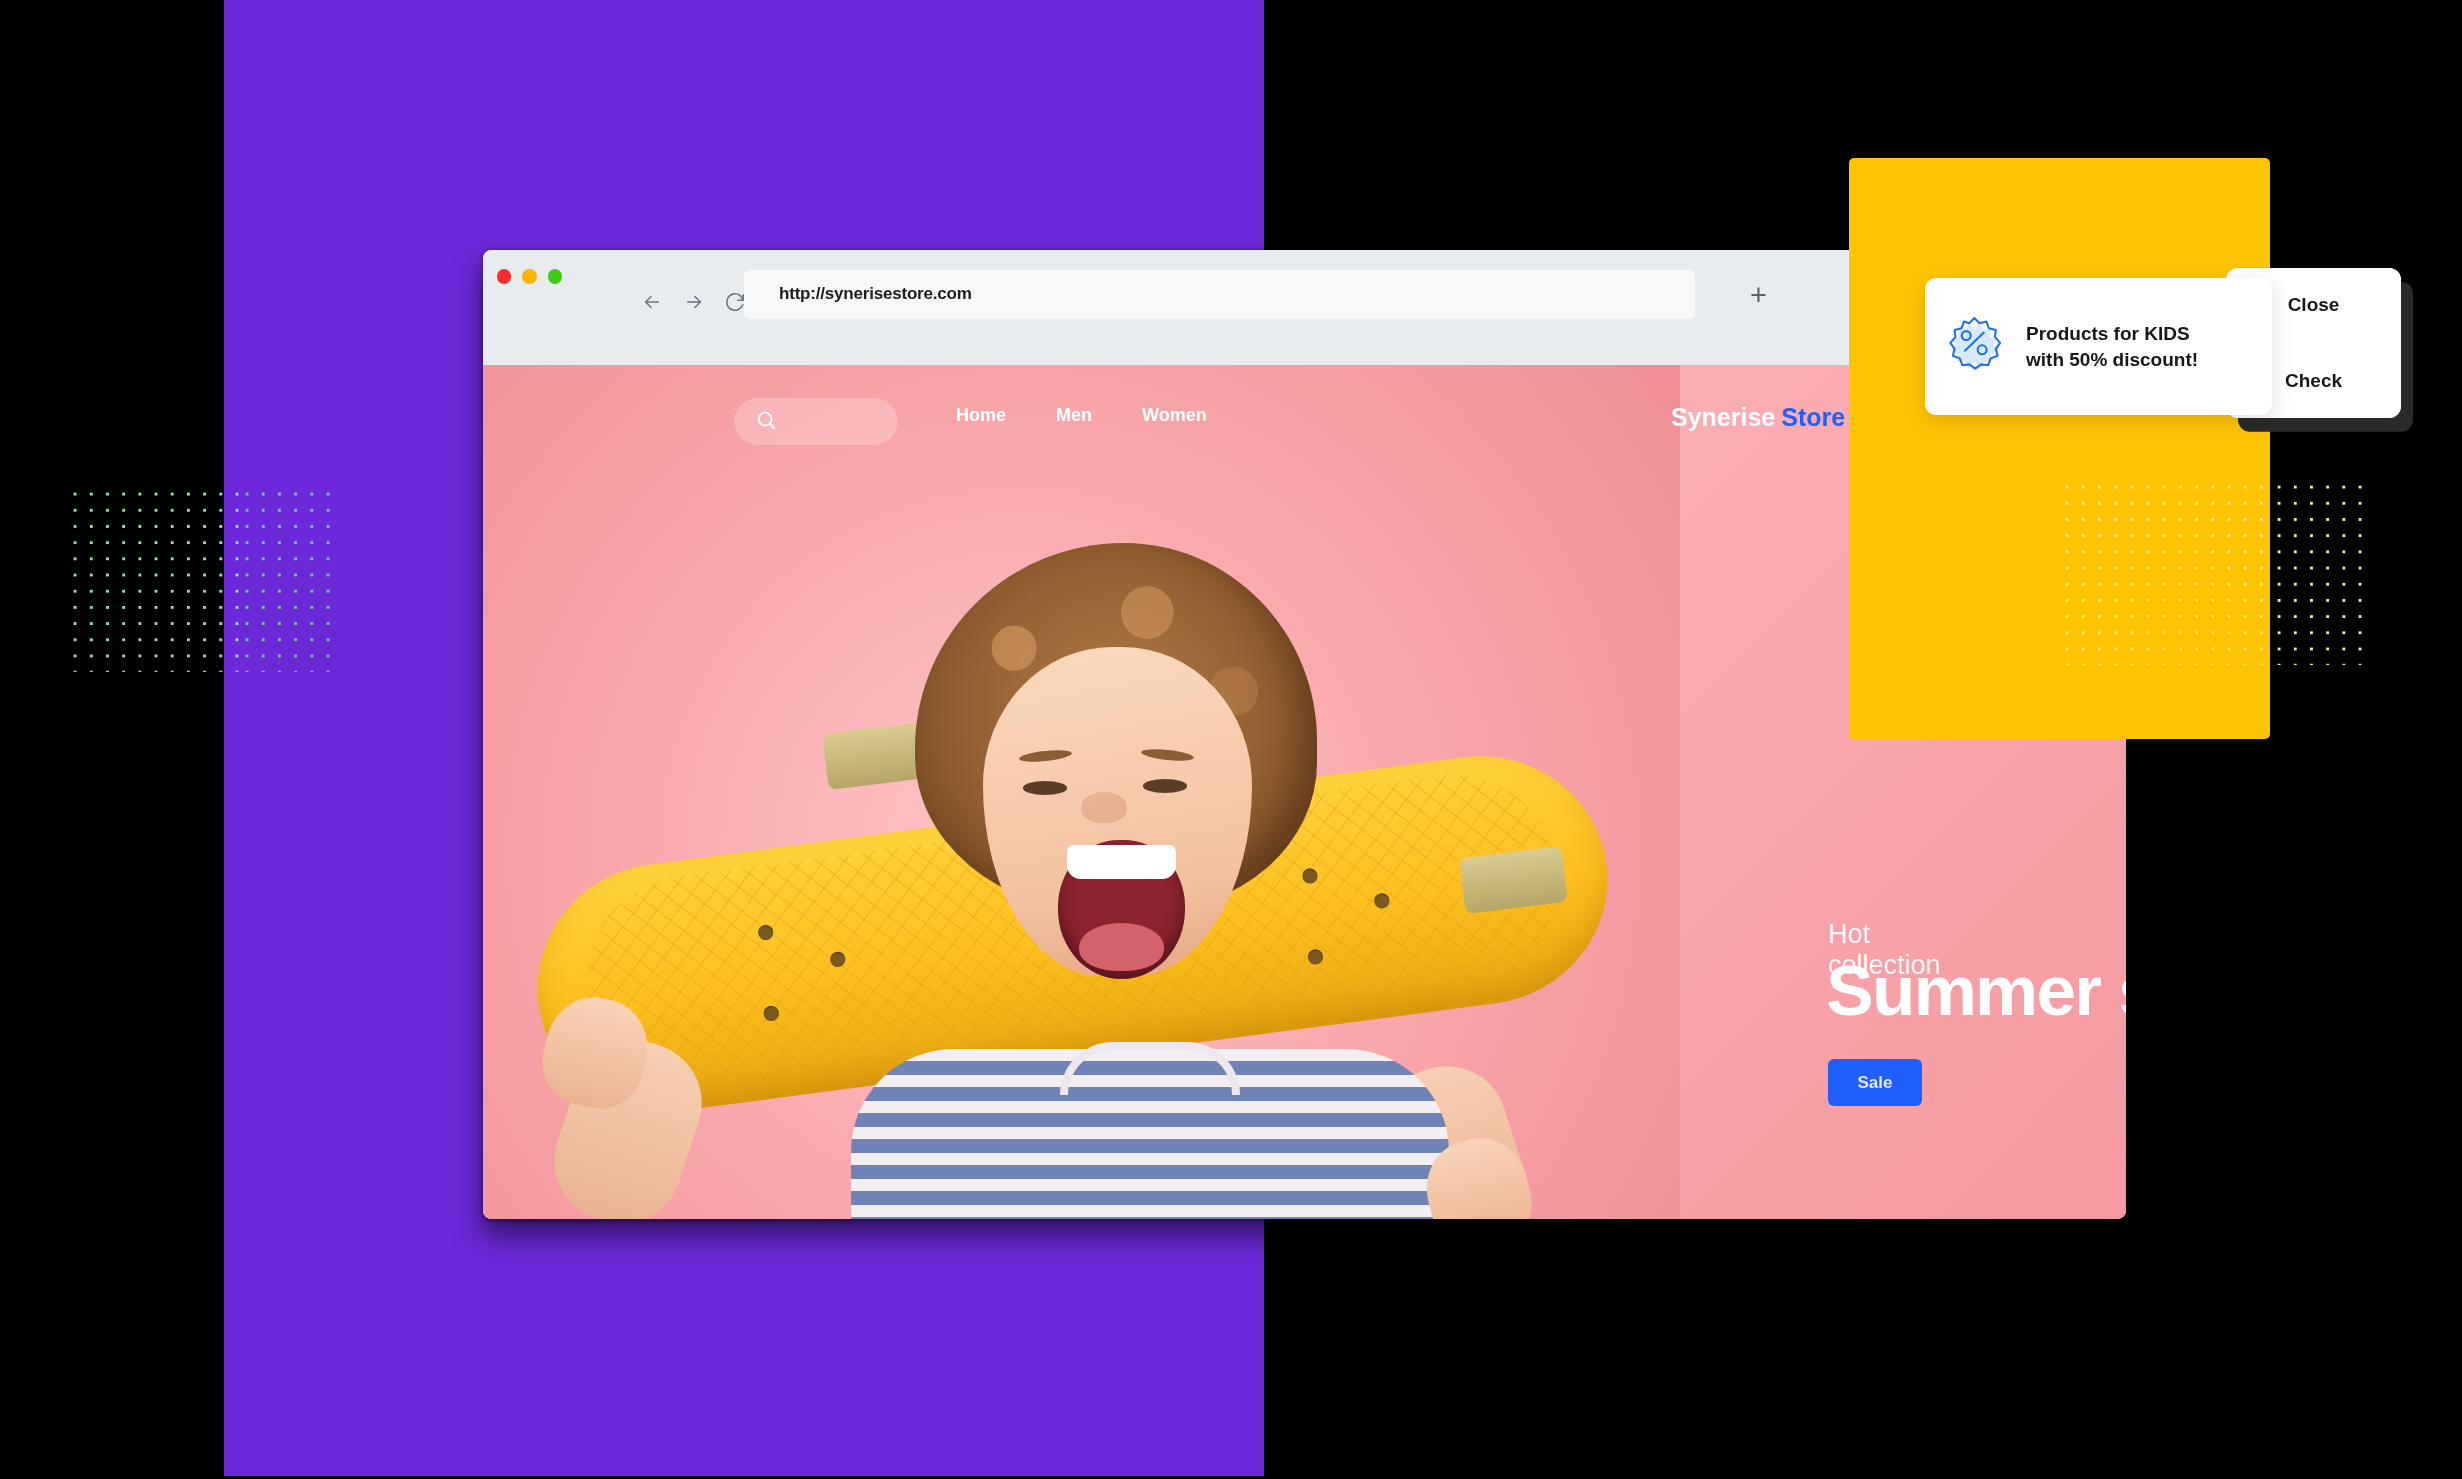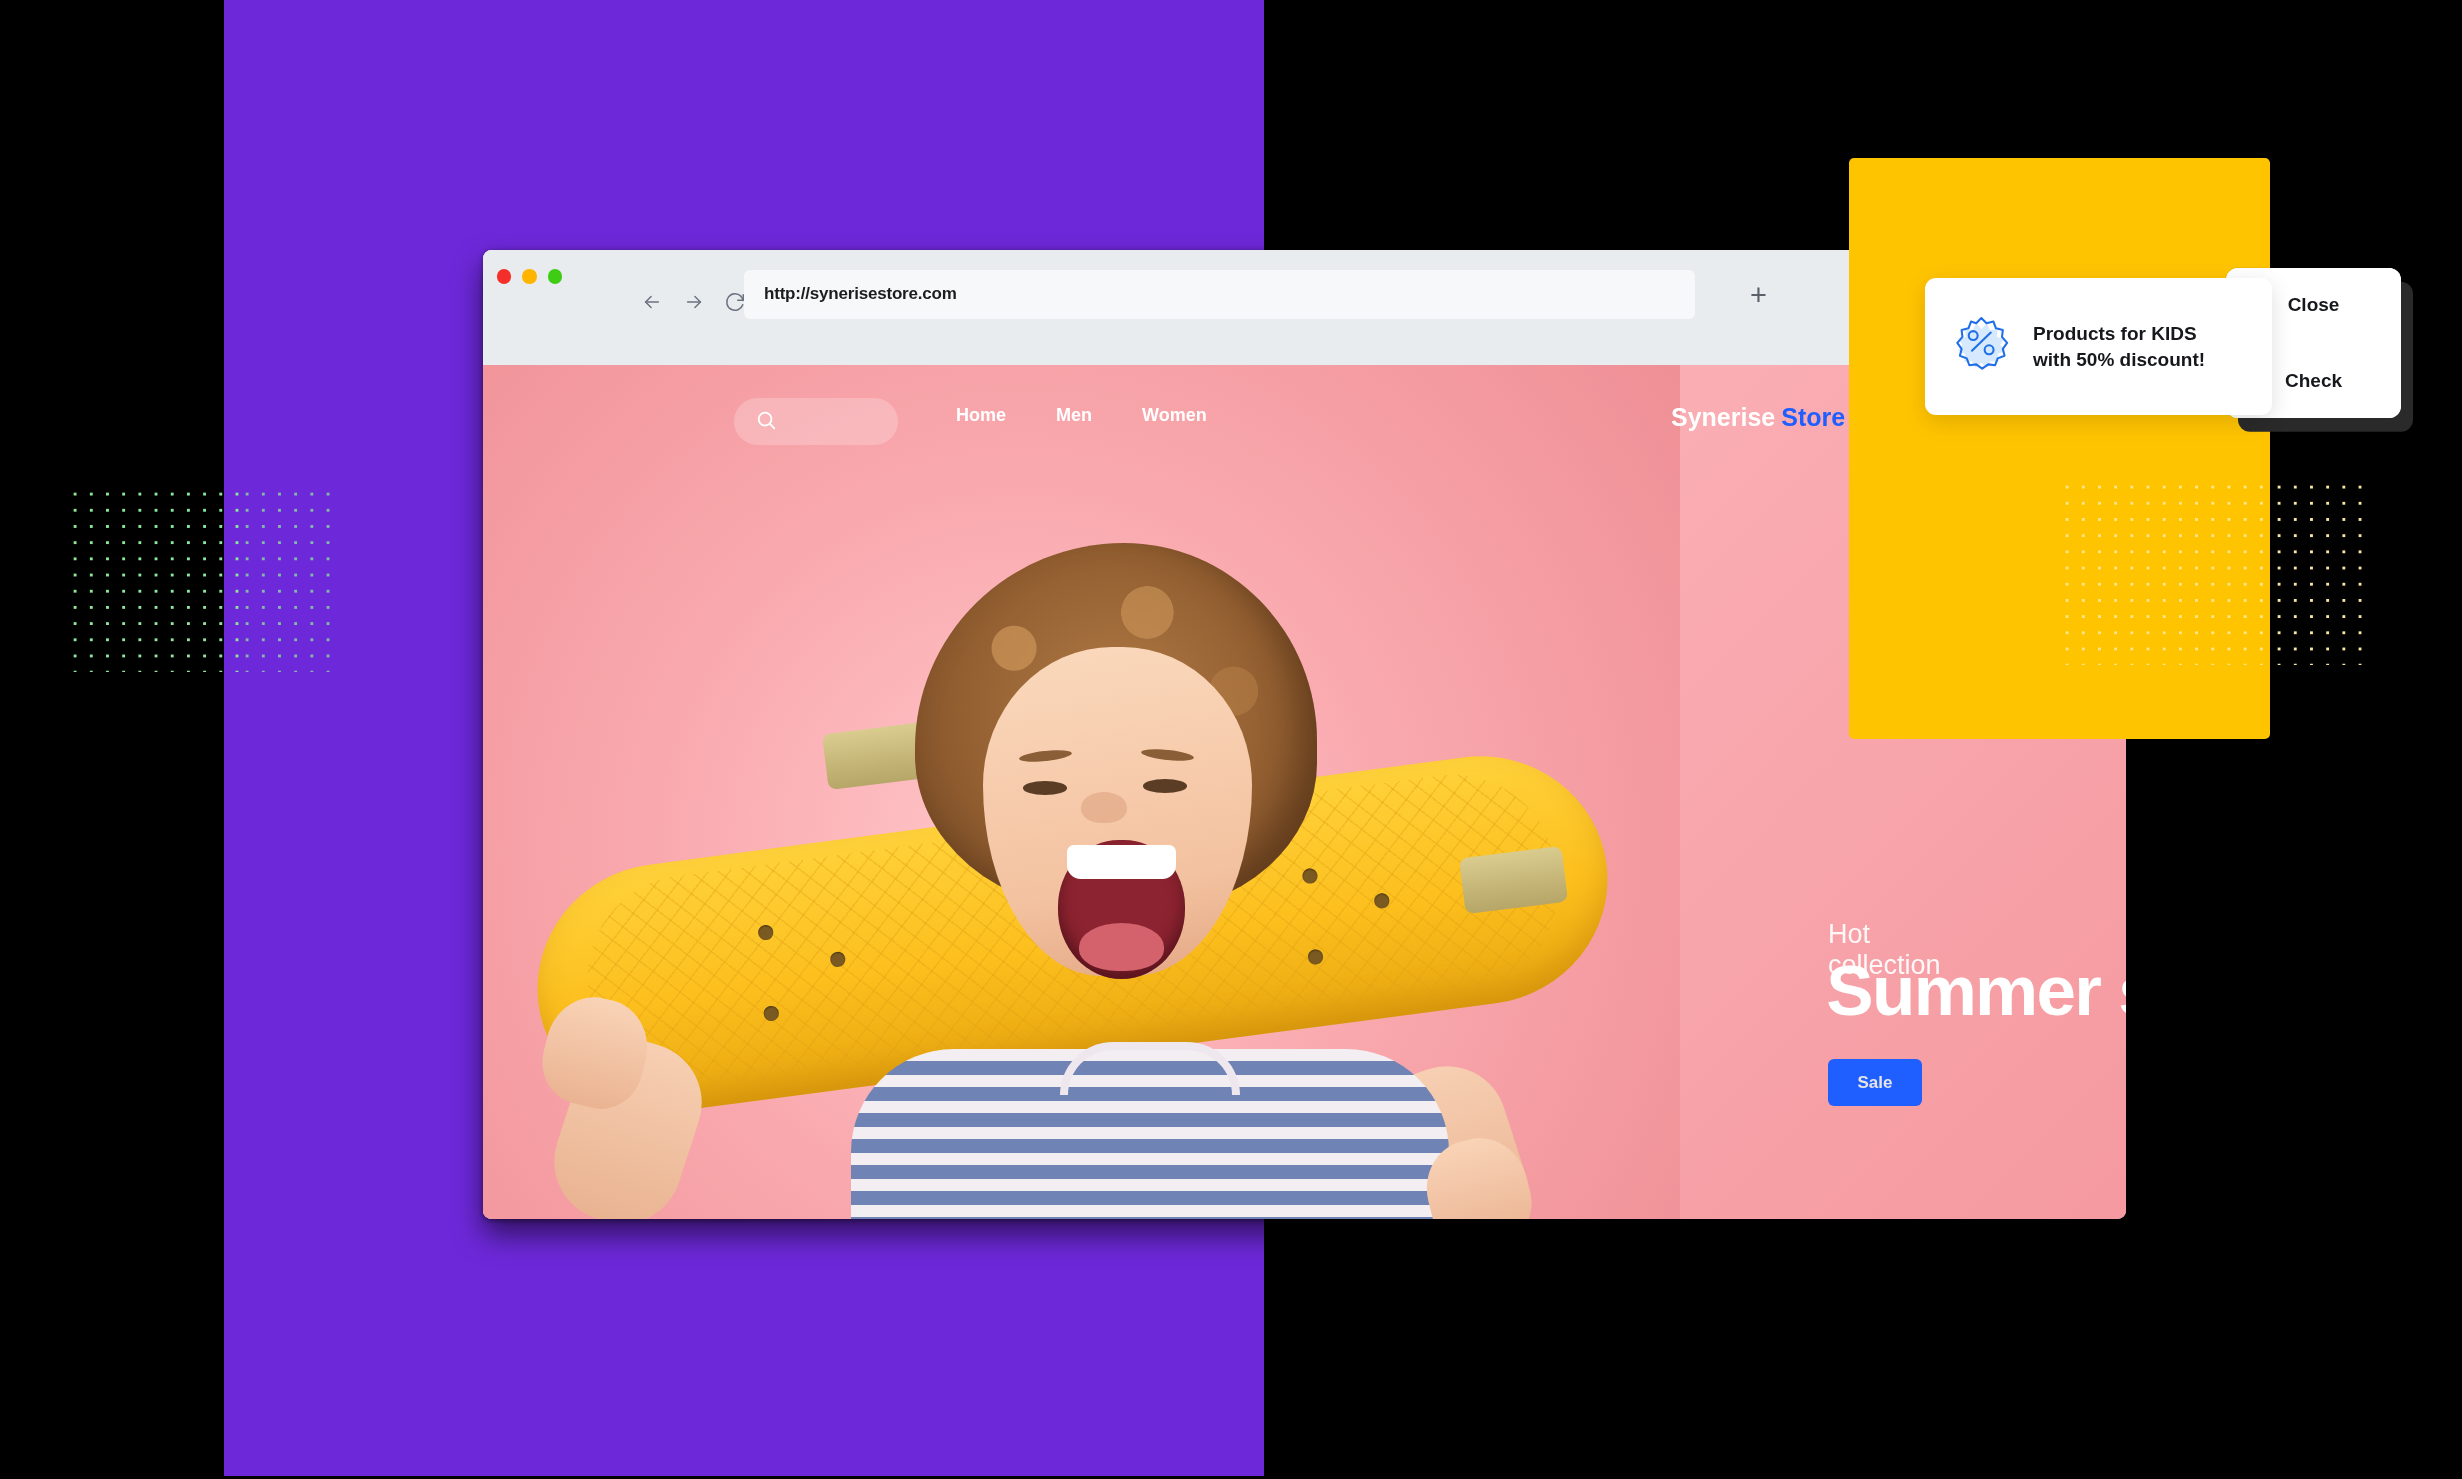--- a/index.html
+++ b/index.html
@@ -71,21 +71,21 @@
   .navbtns {
     position: absolute; left: 158px; top: 41px;
     display: flex; align-items: center; gap: 19.7px;
     color: #6b7280;
   }
   .navbtns svg { display: block; }
   .url-field {
     position: absolute; left: 261px; top: 19.7px;
     width: 951px; height: 49px;
     background: #f7f8f9; border-radius: 6px;
-    display: flex; align-items: center; padding-left: 20px;
+    display: flex; align-items: center; padding-left: 35px;
   }
   .url-text {
     font-size: 17px; font-weight: bold; color: #1d1d1f; letter-spacing: -0.2px;
   }
   .newtab {
     position: absolute; left: 1261px; top: 31px;
     width: 29px; height: 29px; color: #5a6069;
     display: flex; align-items: center; justify-content: center;
     font-size: 29px; line-height: 1; font-weight: 300;
   }
@@ -259,21 +259,21 @@
     background: #1f5eff; border: none; border-radius: 6px;
     color: #e5e5e5; font-size: 17px; font-weight: bold;
     font-family: "Liberation Sans", sans-serif; cursor: pointer;
   }
 
   
   .notif {
     position: absolute; left: 1925px; top: 278px;
     width: 347px; height: 137px;
     background: #fff; border-radius: 11px;
-    display: flex; align-items: center; padding-left: 22px;
+    display: flex; align-items: center; padding-left: 15px;
     box-shadow: 0 6.8px 22px rgba(0,0,0,.13);
     z-index: 9;
   }
   .notif-text {
     margin-left: 19px; font-size: 19px; font-weight: bold;
     color: #16181c; line-height: 1.35;
   }
 
   
   .actions {

